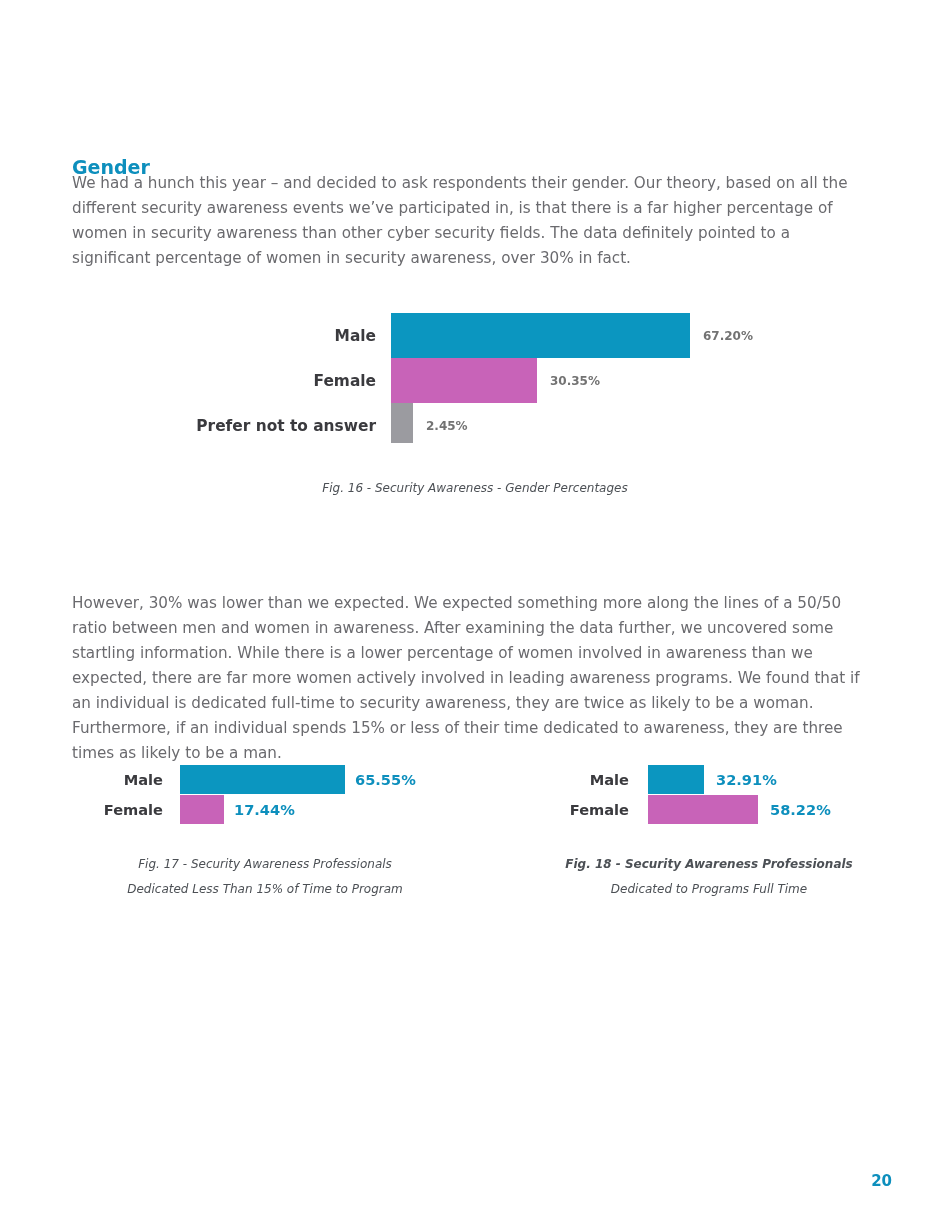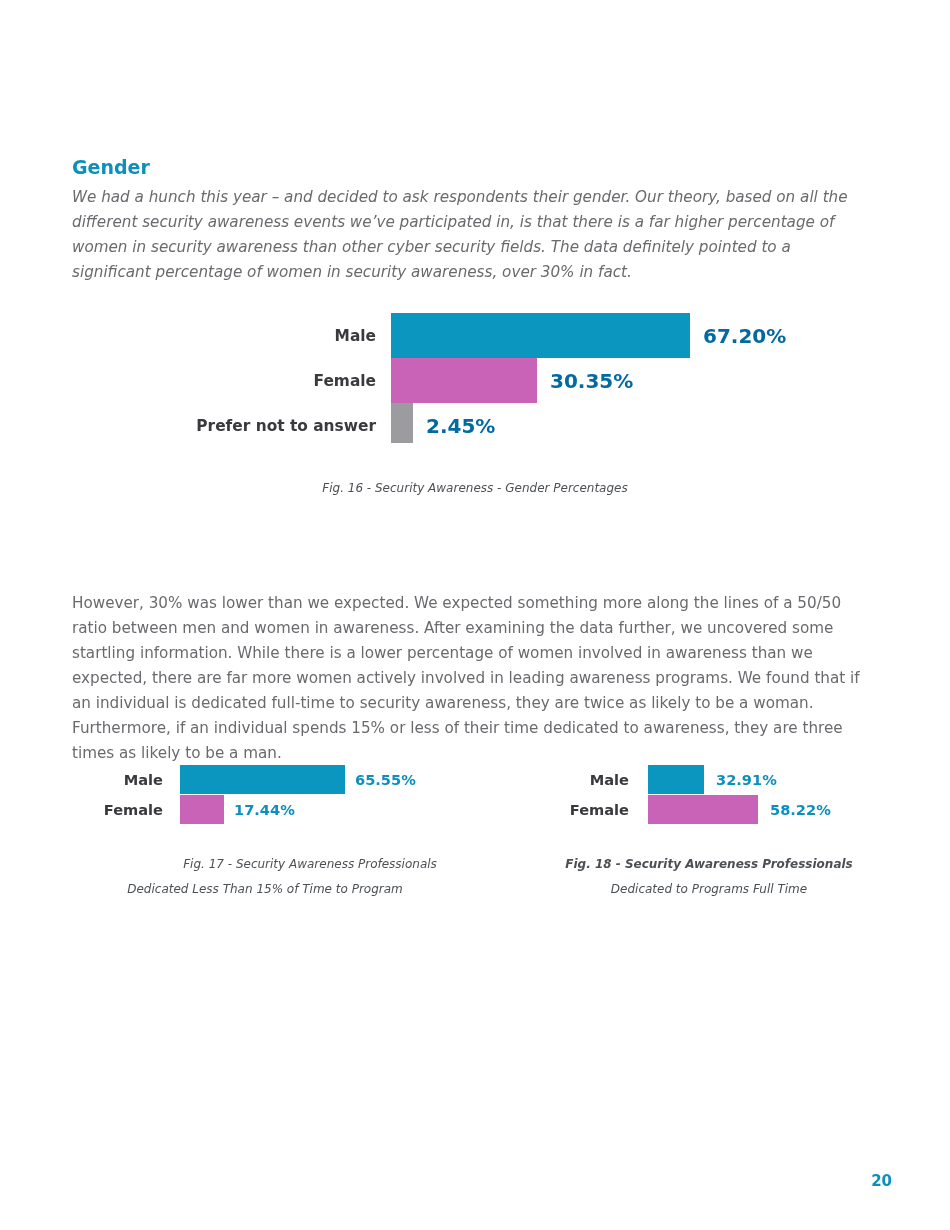--- a/index.html
+++ b/index.html
@@ -45,21 +45,21 @@
   
   .para {
     position: absolute;
     left: 72px;
     width: 800px;
     font-size: 15.2px;
     line-height: 25px;
     color: #6a6a6e;
     text-align: left;
   }
-  .para-1 { top: 170px; font-style: italic; }
+  .para-1 { top: 156px; }
   .para-2 { top: 543px; width: 802px; margin-top: 48px; }
 
   
   .caption {
     position: absolute;
     font-style: italic;
     font-size: 12px;
     line-height: 25px;
     color: #4c5055;
     text-align: center;
@@ -93,23 +93,23 @@
     white-space: nowrap;
   }
   .chart16 .bar {
     position: absolute;
     left: 391px;
     top: 0;
     height: 45px;
   }
   .chart16 .val-label {
     position: absolute;
-    font-size: 20px;
-    font-weight: bold;
-    color: #0369a1;
+    font-size: 12px;
+    font-weight: bold;
+    color: #737373;
     white-space: nowrap;
   }
 
   
   .small-chart {
     position: absolute;
     top: 760px;
     height: 150px;
   }
   .small-chart .row {
@@ -210,21 +210,21 @@
       <span class="bar" id="f17b0" style="width: 165px; background: rgb(11, 150, 192);"></span>
       <span class="val-label" id="f17v0" style="left: 355px;">65.55%</span>
     </div>
 
     <div class="row" style="top:35px; left:0; width:530px;">
       <span class="cat-label">Female</span>
       <span class="bar" id="f17b1" style="width: 44px; background: rgb(200, 99, 184);"></span>
       <span class="val-label" id="f17v1" style="left: 234px;">17.44%</span>
     </div>
 
-    <div class="caption" style="top:92px; left:0; width:530px;padding-left:45px;">Fig. 17 - Security Awareness Professionals</div>
+    <div class="caption" style="top:92px; left:0; width:530px;">Fig. 17 - Security Awareness Professionals</div>
     <div class="caption" style="top:117px; left:0; width:530px;">Dedicated Less Than 15% of Time to Program</div>
   </div>
 
   <div class="small-chart" id="chart18">
 
     <div class="row" style="top:5px; left:0; width:482px;">
       <span class="cat-label">Male</span>
       <span class="bar" id="f18b0" style="width: 56px; background: rgb(11, 150, 192);"></span>
       <span class="val-label" id="f18v0" style="left: 248px;">32.91%</span>
     </div>

